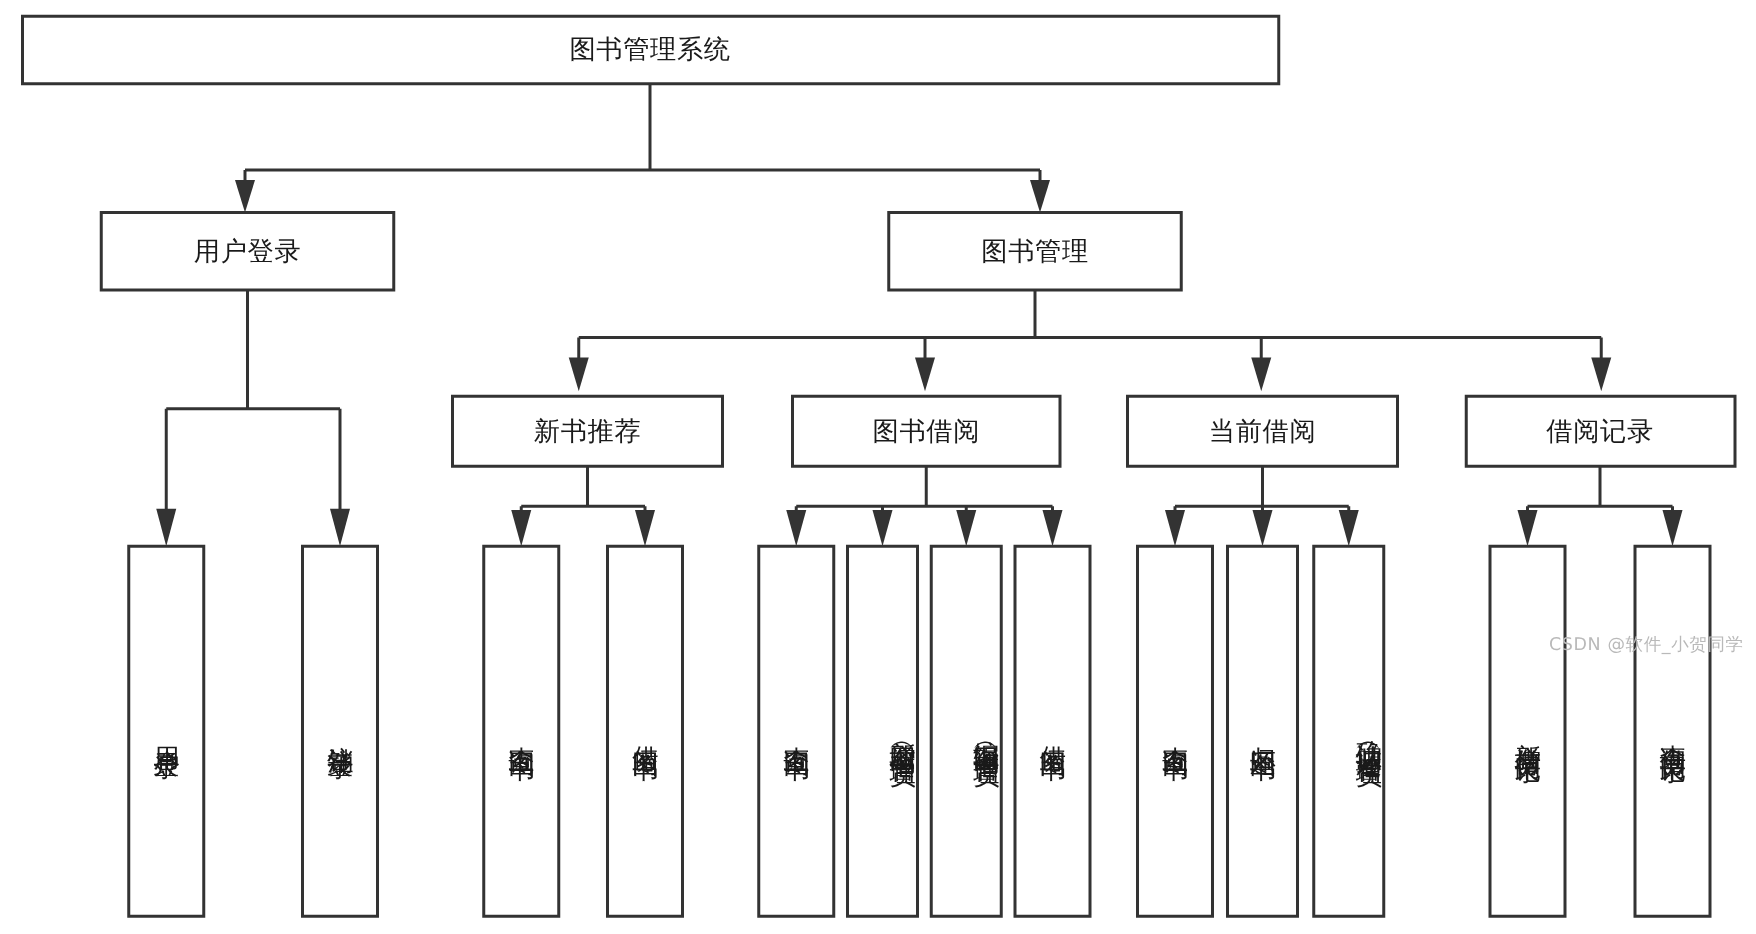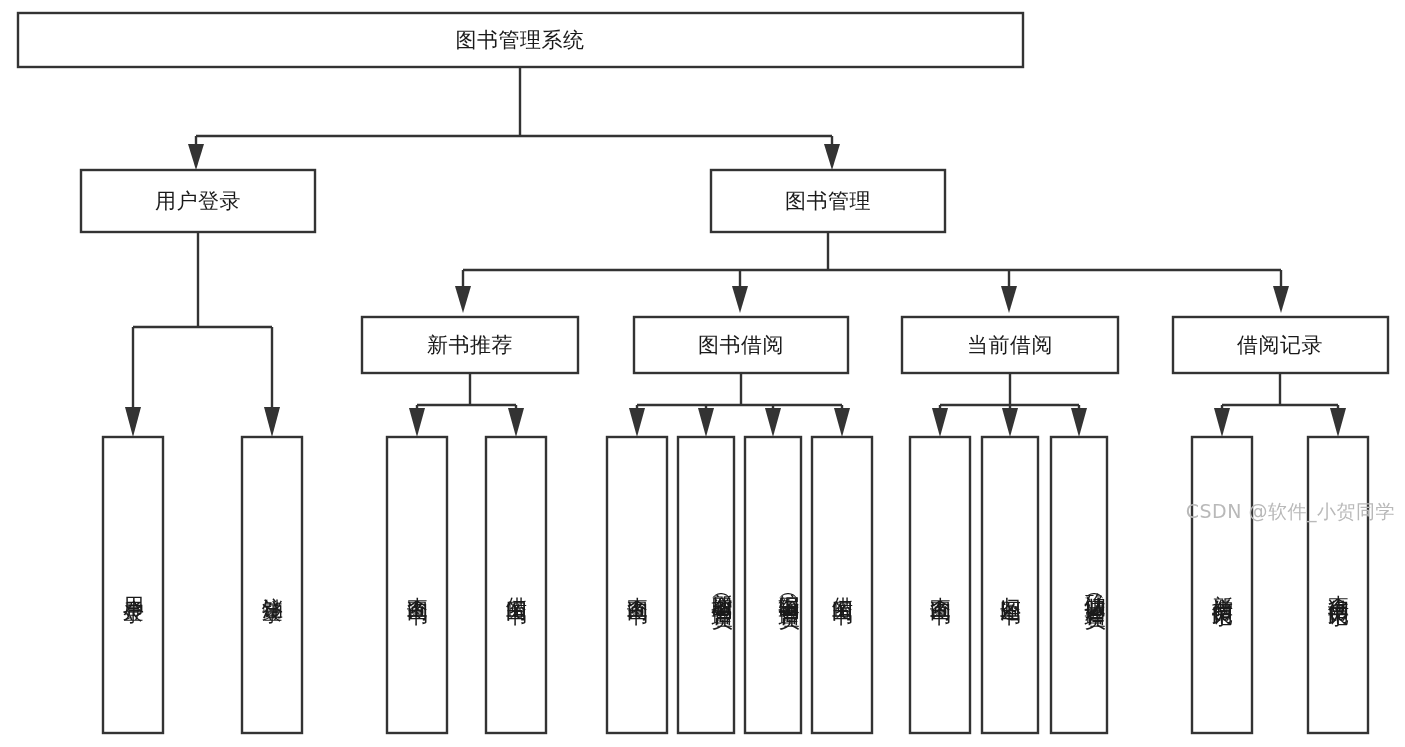--- a/index.html
+++ b/index.html
@@ -69,21 +69,21 @@
     user-select: none;
   }
   .vlabel.centered {
     align-items: center;
   }
   #watermark {
     position: absolute;
     right: 10px;
     bottom: 4px;
     font-family: "DejaVu Sans", "Liberation Sans", sans-serif;
-    font-size: 19px;
+    font-size: 14px;
     color: #b9b9b9;
     white-space: nowrap;
     letter-spacing: 0.5px;
   }
 </style>
 </head>
 <body>
 
 <div id="diagram-root">
 

